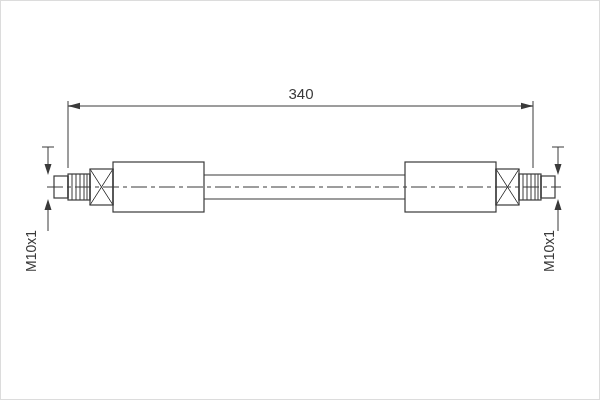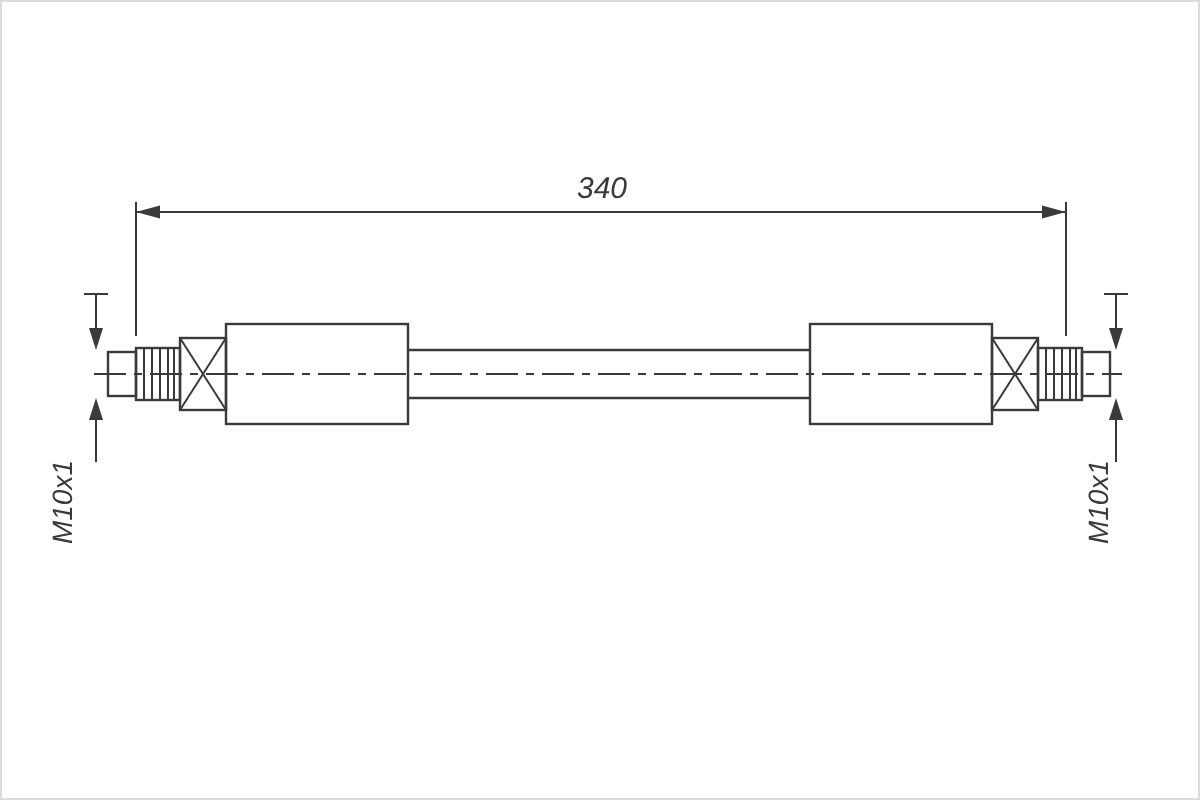--- a/index.html
+++ b/index.html
@@ -9,21 +9,20 @@
     }
     .frame {
       position: relative;
       width: 600px;
       height: 400px;
       box-sizing: border-box;
       background: #ffffff;
       border: 1px solid #dcdcdc;
       font-family: "Liberation Sans", "DejaVu Sans", sans-serif;
       overflow: hidden;
-      font-style: italic;
     }
     svg { display: block; }
     .ln   { stroke: #3a3a3a; stroke-width: 1.2; fill: none; }
     .thin { stroke: #3a3a3a; stroke-width: 1;   fill: none; }
     .hatch{ stroke: #3a3a3a; stroke-width: 1;   fill: none; }
     .arrow{ fill: #3a3a3a; stroke: none; }
     text {
       fill: #3a3a3a;
       font-family: "Liberation Sans", "DejaVu Sans", sans-serif;
     }

